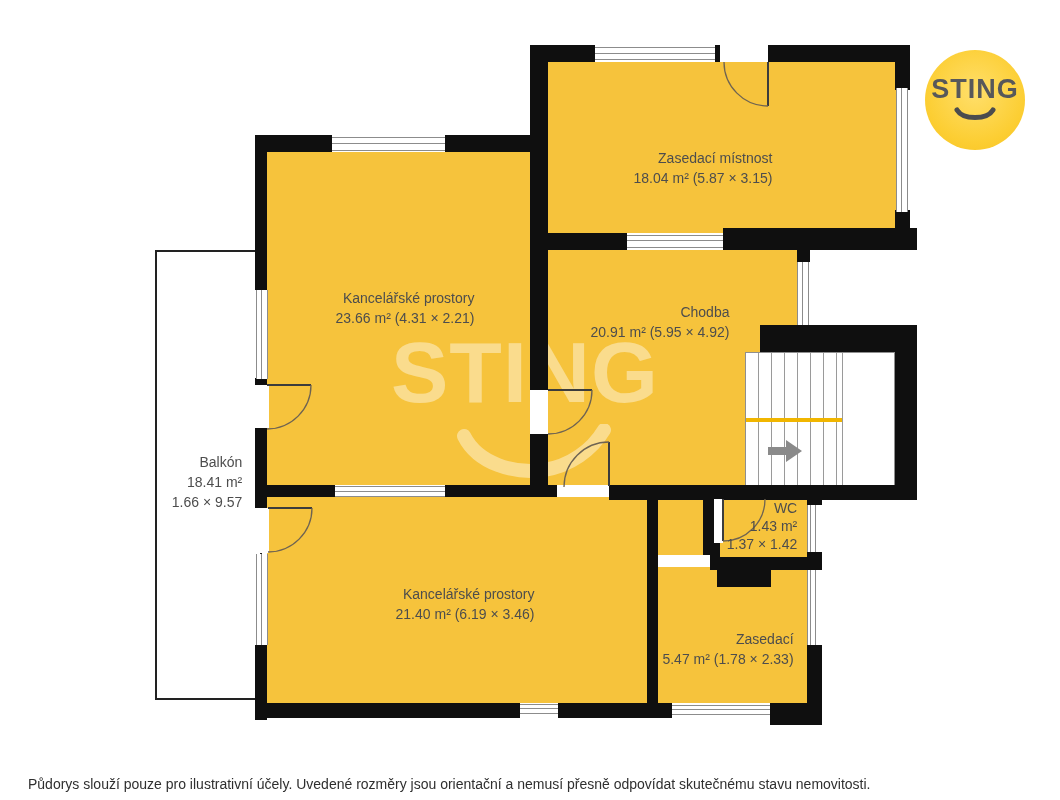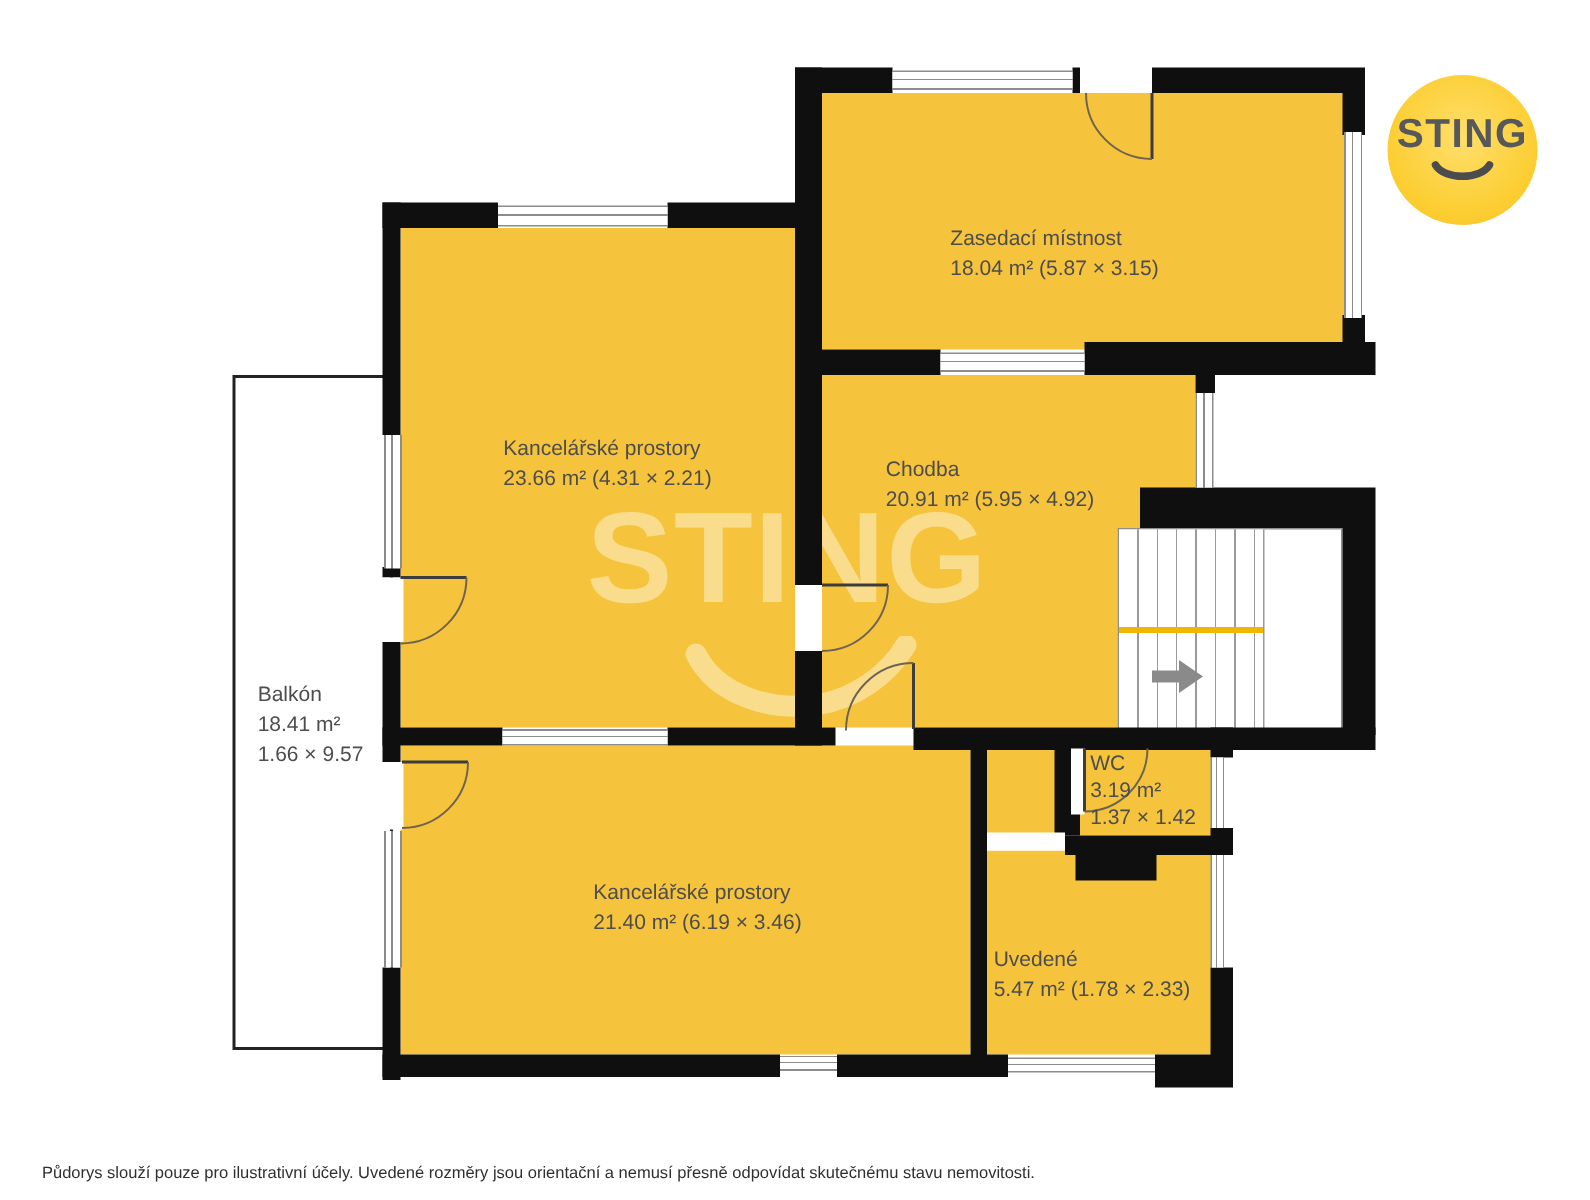--- a/index.html
+++ b/index.html
@@ -27,30 +27,30 @@
   .flight  { position:absolute; background:repeating-linear-gradient(to right,#fff 0,#fff 12px,#9a9a9a 12px,#9a9a9a 13px); }
   .stair-divider { position:absolute; left:0; top:65px; width:96px; height:4px; background:#F1B600; }
   .stair-edge    { position:absolute; left:96px; top:0; width:1px; height:133px; background:#9a9a9a; }
 
   .watermark { position:absolute; left:391px; top:329px; font-size:86px; font-weight:bold;
                letter-spacing:1px; color:rgba(255,255,255,.42); line-height:1; }
   .wm-smile  { position:absolute; left:456px; top:424px; }
 
   .arcs { position:absolute; left:0; top:0; width:1060px; height:800px; pointer-events:none; }
 
-  .room-label { position:absolute; transform:translateX(-50%); text-align:left;
+  .room-label { position:absolute; transform:translateX(-50%); text-align:right;
                 color:#4D4D4D; font-size:14px; line-height:20px; white-space:nowrap; }
   .room-label span { display:block; }
 
   .logo { position:absolute; left:925px; top:50px; width:100px; height:100px; border-radius:50%;
           background:radial-gradient(circle at 50% 42%, #FFDF6B 0%, #FCCE33 65%, #F7C21F 100%);
           display:flex; flex-direction:column; align-items:center; justify-content:center; }
   .logo-text { color:#57585A; font-weight:bold; font-size:27px; letter-spacing:1px; line-height:1; }
 
-  .disclaimer { position:absolute; left:28px; top:776px; font-size:11px; color:#2f2f2f; }
+  .disclaimer { position:absolute; left:28px; top:776px; font-size:14px; color:#2f2f2f; }
 </style>
 </head>
 <body>
 
 <div class="canvas">
 
   <div class="room" style="left:548px;top:62px;width:349px;height:171px"></div>
   <div class="room" style="left:267px;top:152px;width:263px;height:333px"></div>
   <div class="room" style="left:548px;top:250px;width:249px;height:235px"></div>
   <div class="room" style="left:658px;top:498px;width:150px;height:59px"></div>
@@ -160,25 +160,25 @@
     <span>Balkón</span>
     <span>18.41 m²</span>
     <span>1.66 × 9.57</span>
   </div>
   <div class="room-label" style="left:465px;top:584px">
     <span>Kancelářské prostory</span>
     <span>21.40 m² (6.19 × 3.46)</span>
   </div>
   <div class="room-label" style="left:762px;top:499px;line-height:18px">
     <span>WC</span>
-    <span>3.19 m²</span>
+    <span>1.43 m²</span>
     <span>1.37 × 1.42</span>
   </div>
   <div class="room-label" style="left:728px;top:629px">
-    <span>Uvedené</span>
+    <span>Zasedací</span>
     <span>5.47 m² (1.78 × 2.33)</span>
   </div>
 
   <div class="logo">
     <div class="logo-text">STING</div>
     <svg width="48" height="18" style="margin-top:3px">
       <path d="M6,4 C12,14 36,14 42,4" stroke="#4B4C4E" stroke-width="5" fill="none" stroke-linecap="round"></path>
     </svg>
   </div>
 

